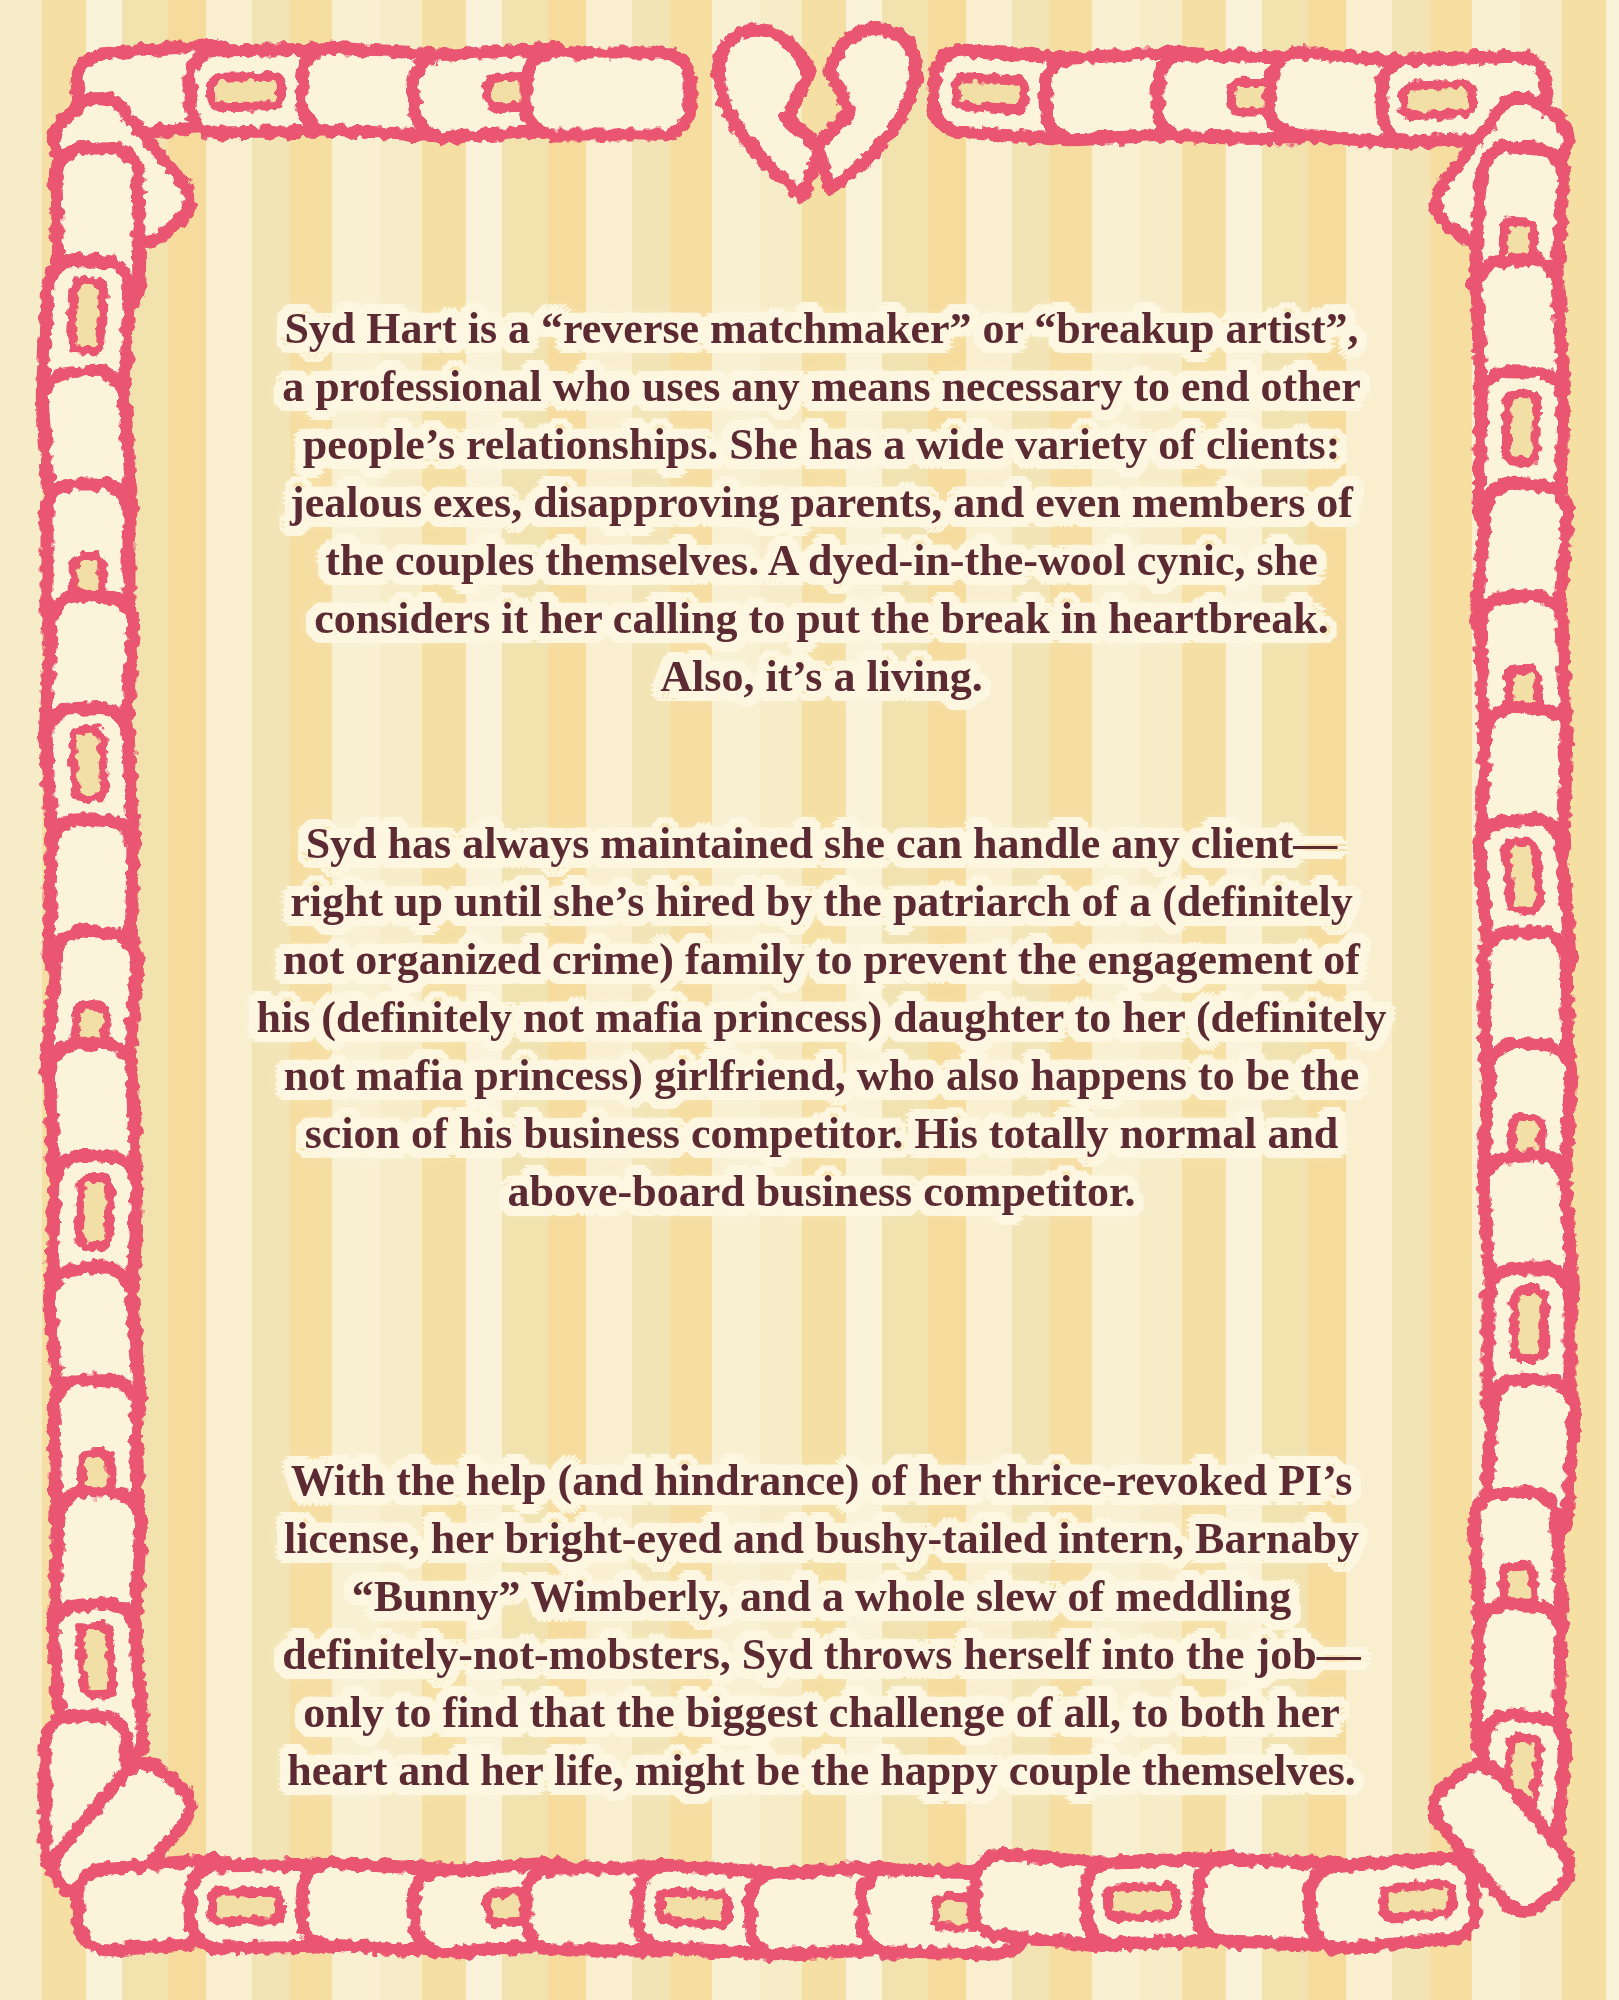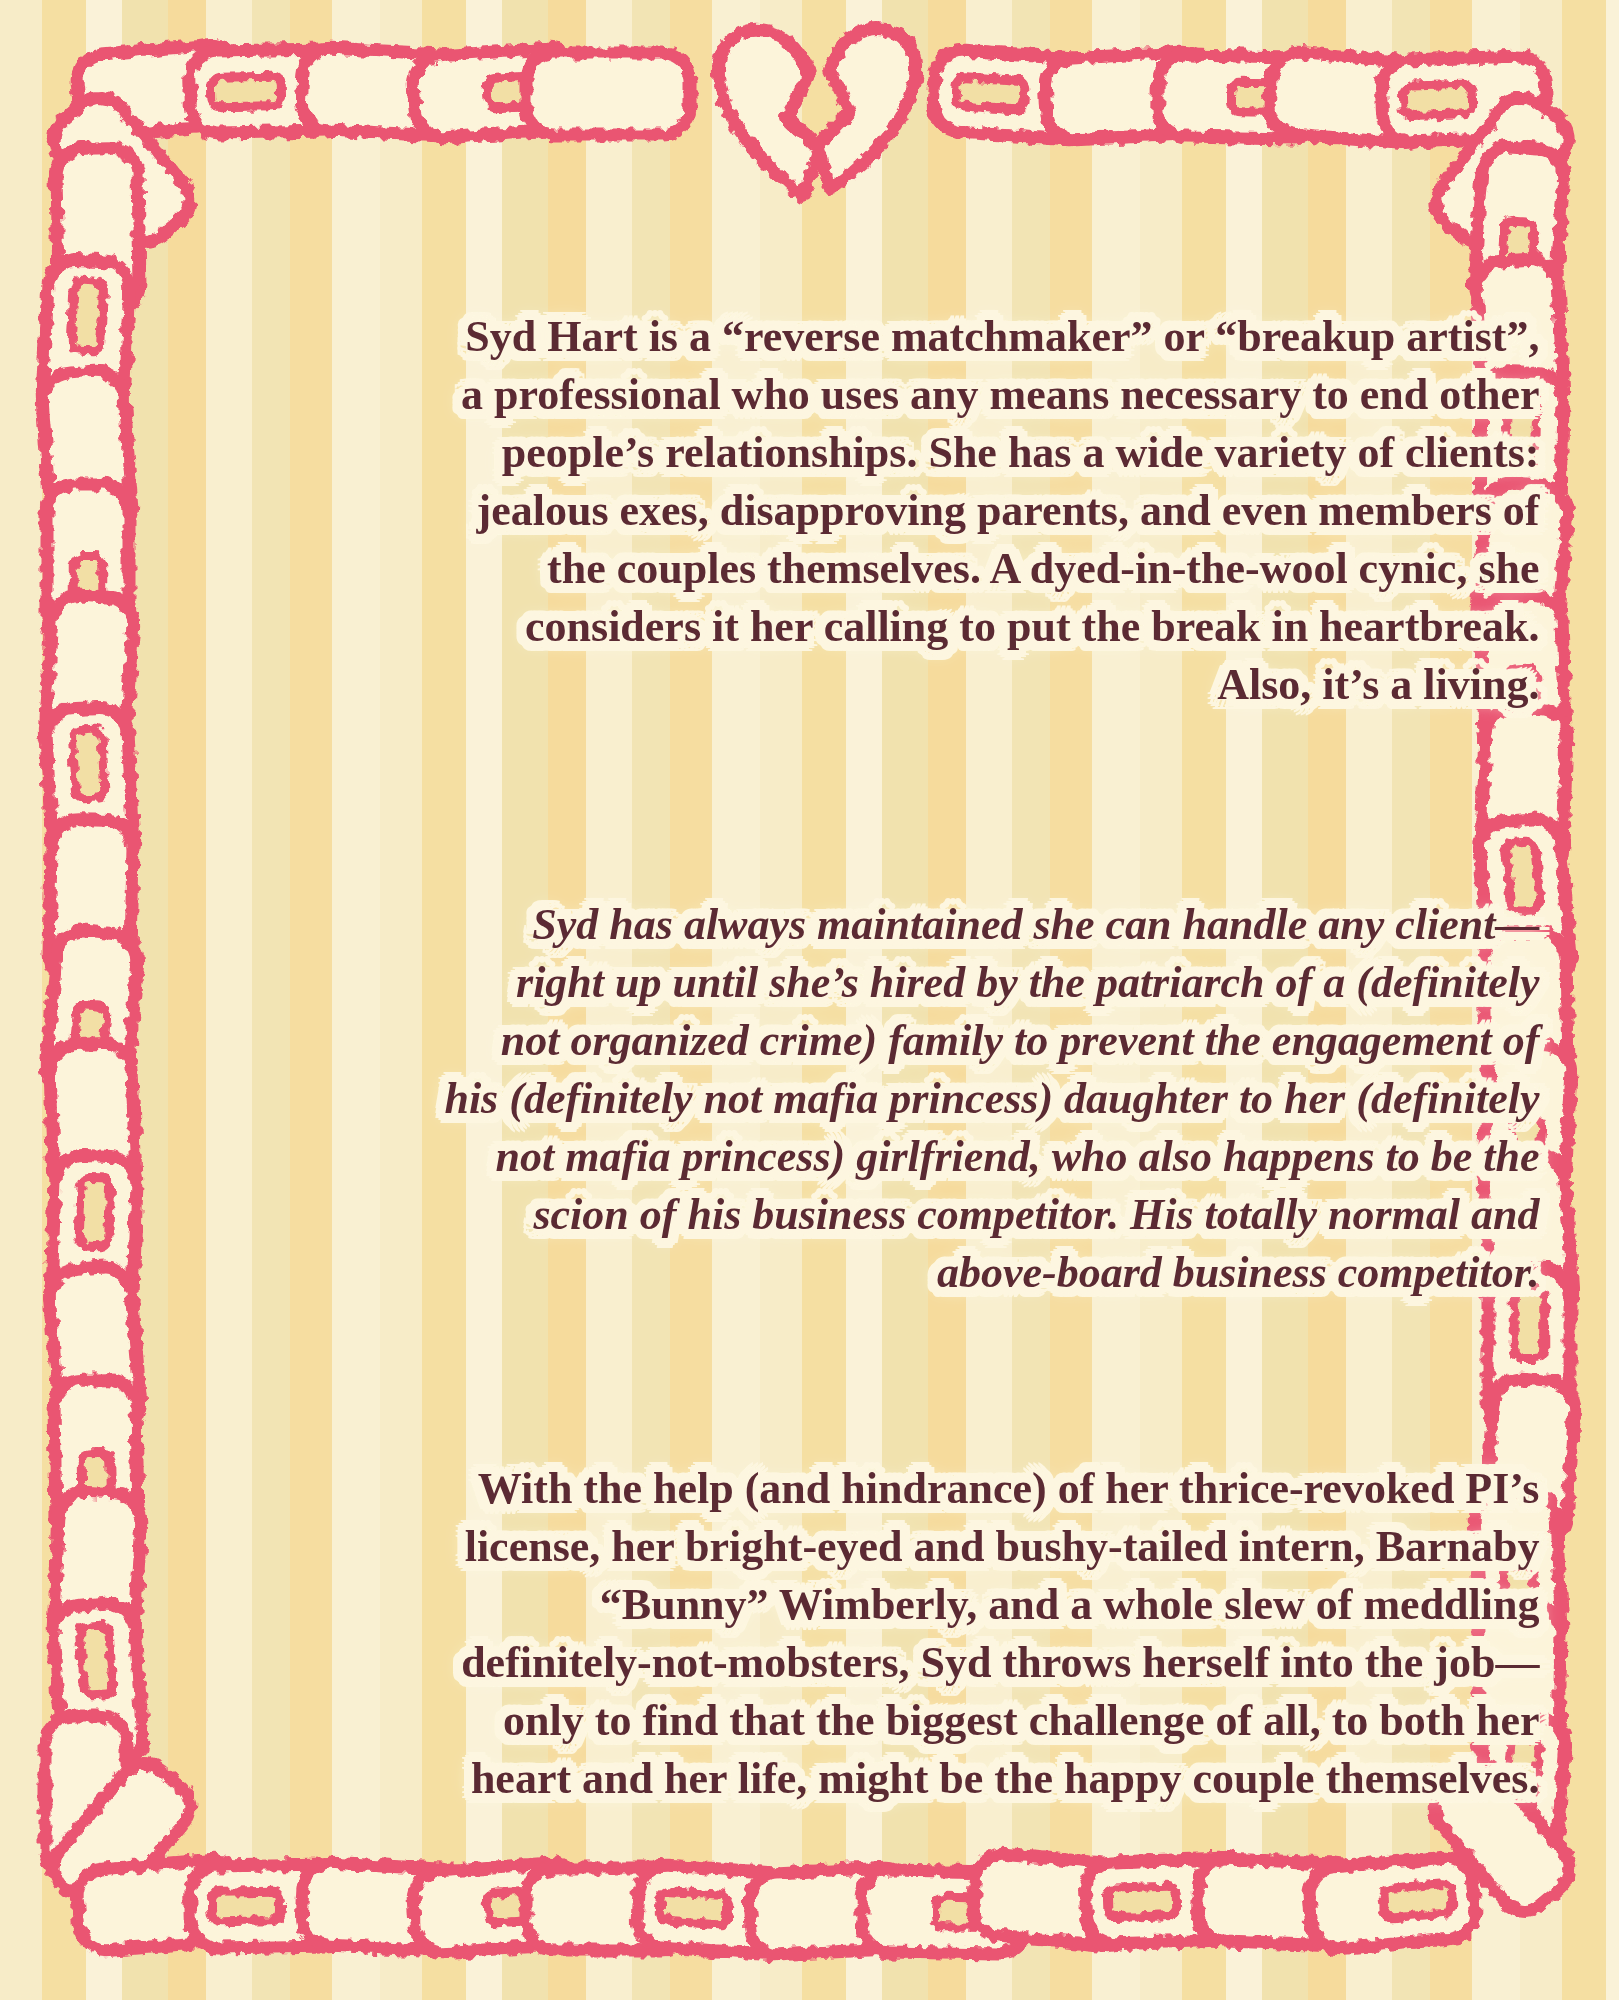--- a/index.html
+++ b/index.html
@@ -22,40 +22,40 @@
       #f9efcf 206px, #f9efcf 252px,
       #f2e4b4 252px, #f2e4b4 290px,
       #f6dda0 290px, #f6dda0 332px,
       #f9f0d2 332px, #f9f0d2 380px);
   }
   .para{
     position:absolute;
     left:calc(50% + 8px);
     transform:translateX(-50%);
     width:1420px;
-    margin:12px;
-    text-align:right;
+    margin:4px;
+    text-align:center;
     font-weight:700;
     font-size:44px;
     line-height:58px;
     color:var(--ink);
     white-space:pre-line;
     text-shadow:
       0 0 10px var(--halo), 0 0 16px var(--halo), 0 0 22px var(--halo),
       10px 0 0 var(--halo), -10px 0 0 var(--halo),
       0 10px 0 var(--halo), 0 -10px 0 var(--halo),
       7px 7px 0 var(--halo), -7px 7px 0 var(--halo),
       7px -7px 0 var(--halo), -7px -7px 0 var(--halo),
       10px 5px 0 var(--halo), -10px 5px 0 var(--halo),
       10px -5px 0 var(--halo), -10px -5px 0 var(--halo),
       5px 10px 0 var(--halo), -5px 10px 0 var(--halo),
       5px -10px 0 var(--halo), -5px -10px 0 var(--halo);
   }
   #p1{top:296px;}
-  #p2{top:884px;font-style:italic;}
+  #p2{top:811px;}
   #p3{top:1448px;}
   #decor{position:absolute;inset:0;width:1619px;height:2000px;}
 </style>
 </head>
 <body>
 
 <svg id="decor" viewBox="0 0 1619 2000" xmlns="http://www.w3.org/2000/svg" aria-hidden="true">
   <defs>
     <filter id="crayon" x="-30%" y="-30%" width="160%" height="160%">
       <feTurbulence type="fractalNoise" baseFrequency="0.11" numOctaves="2" seed="7" result="n"></feTurbulence>

